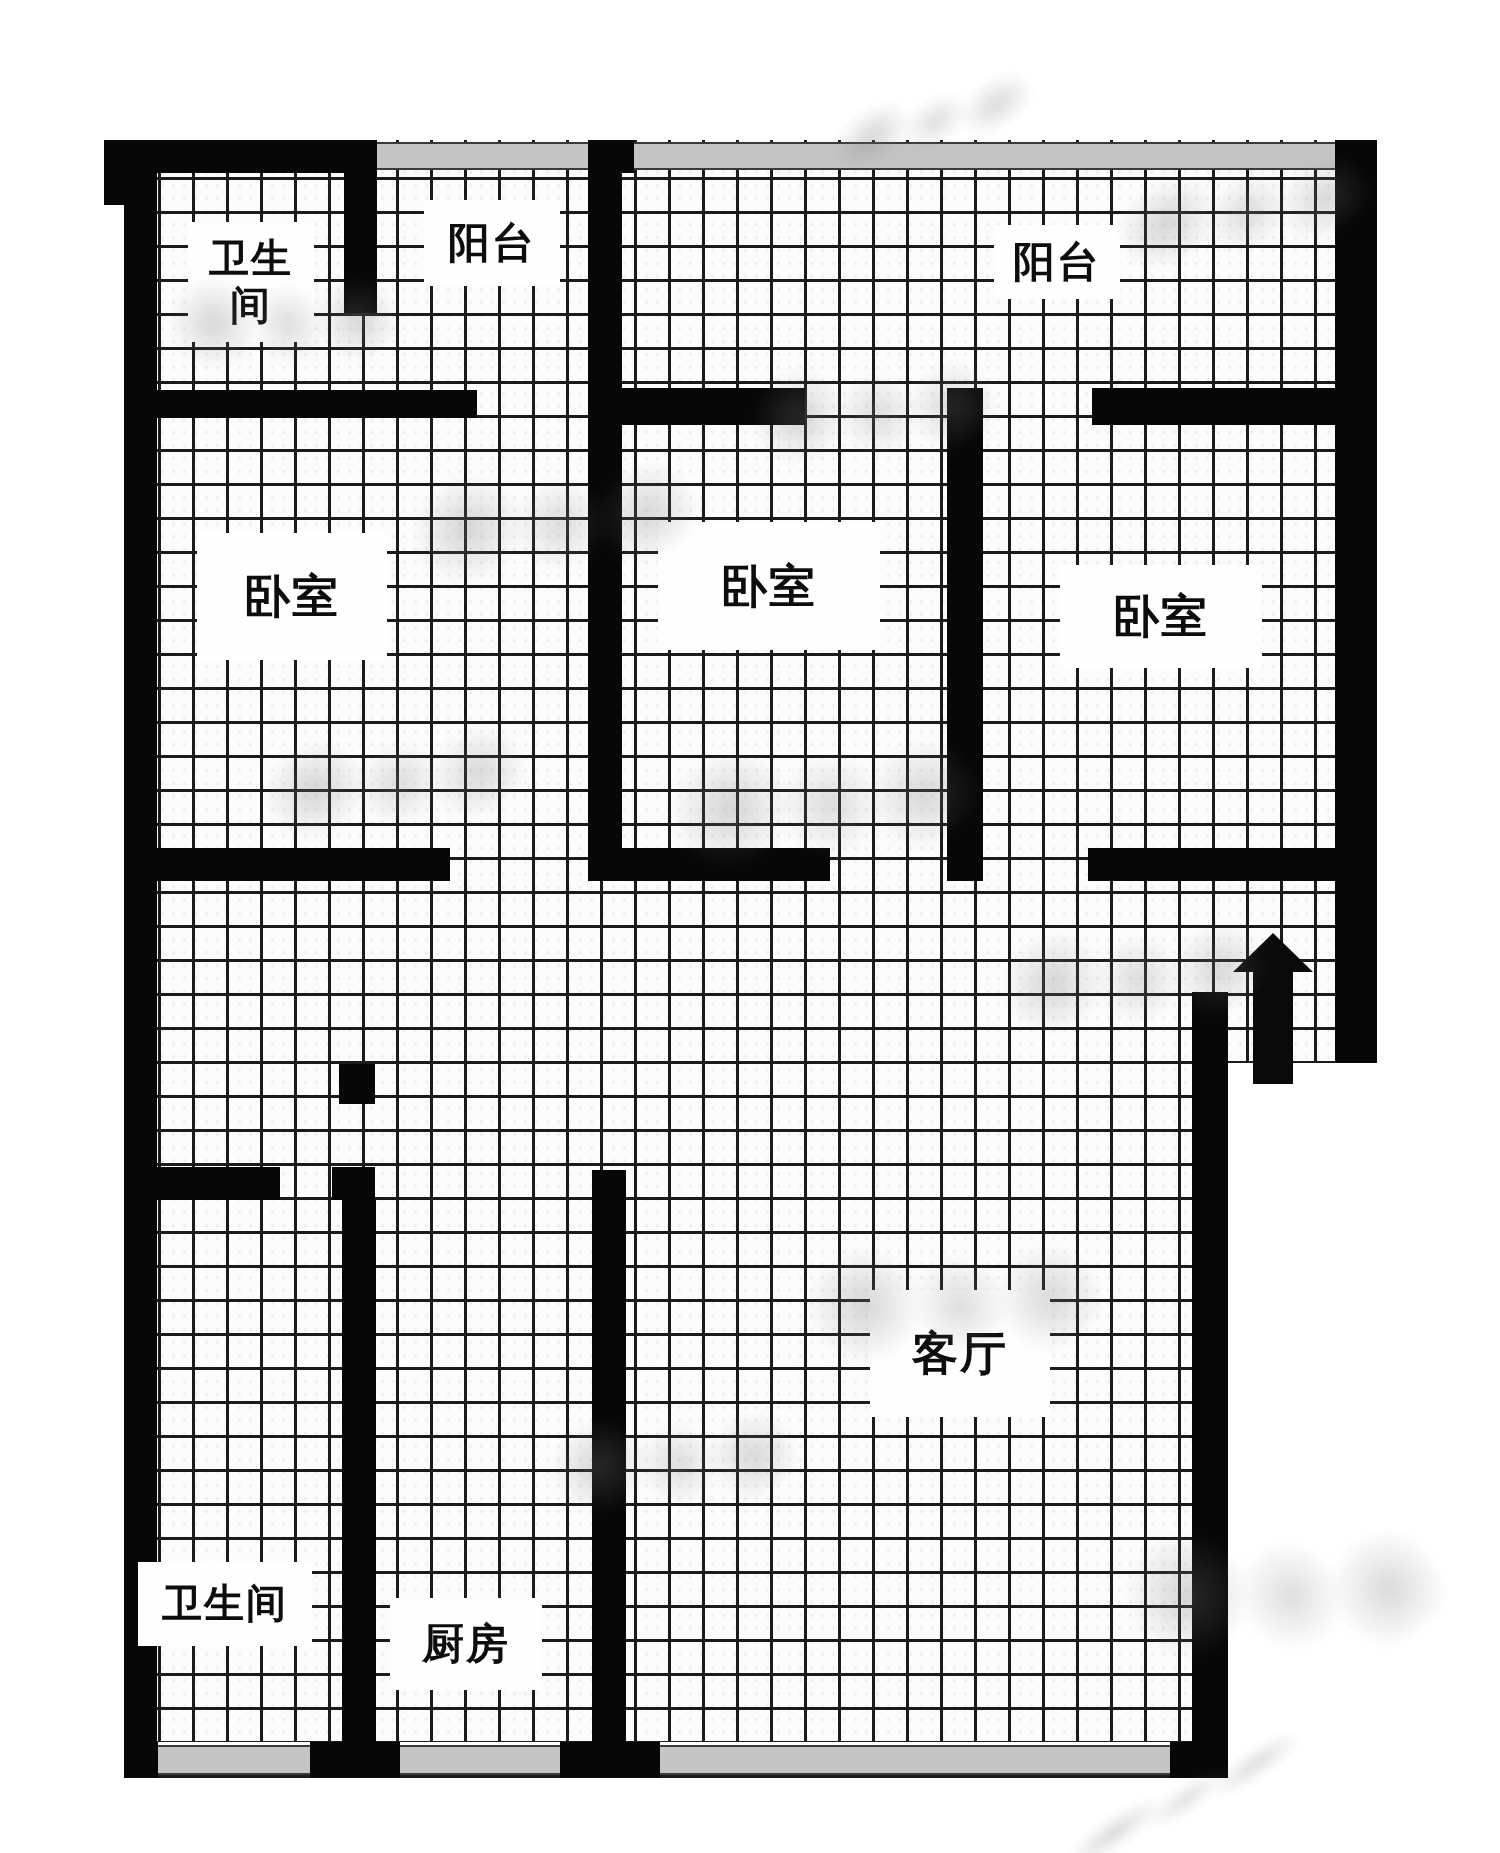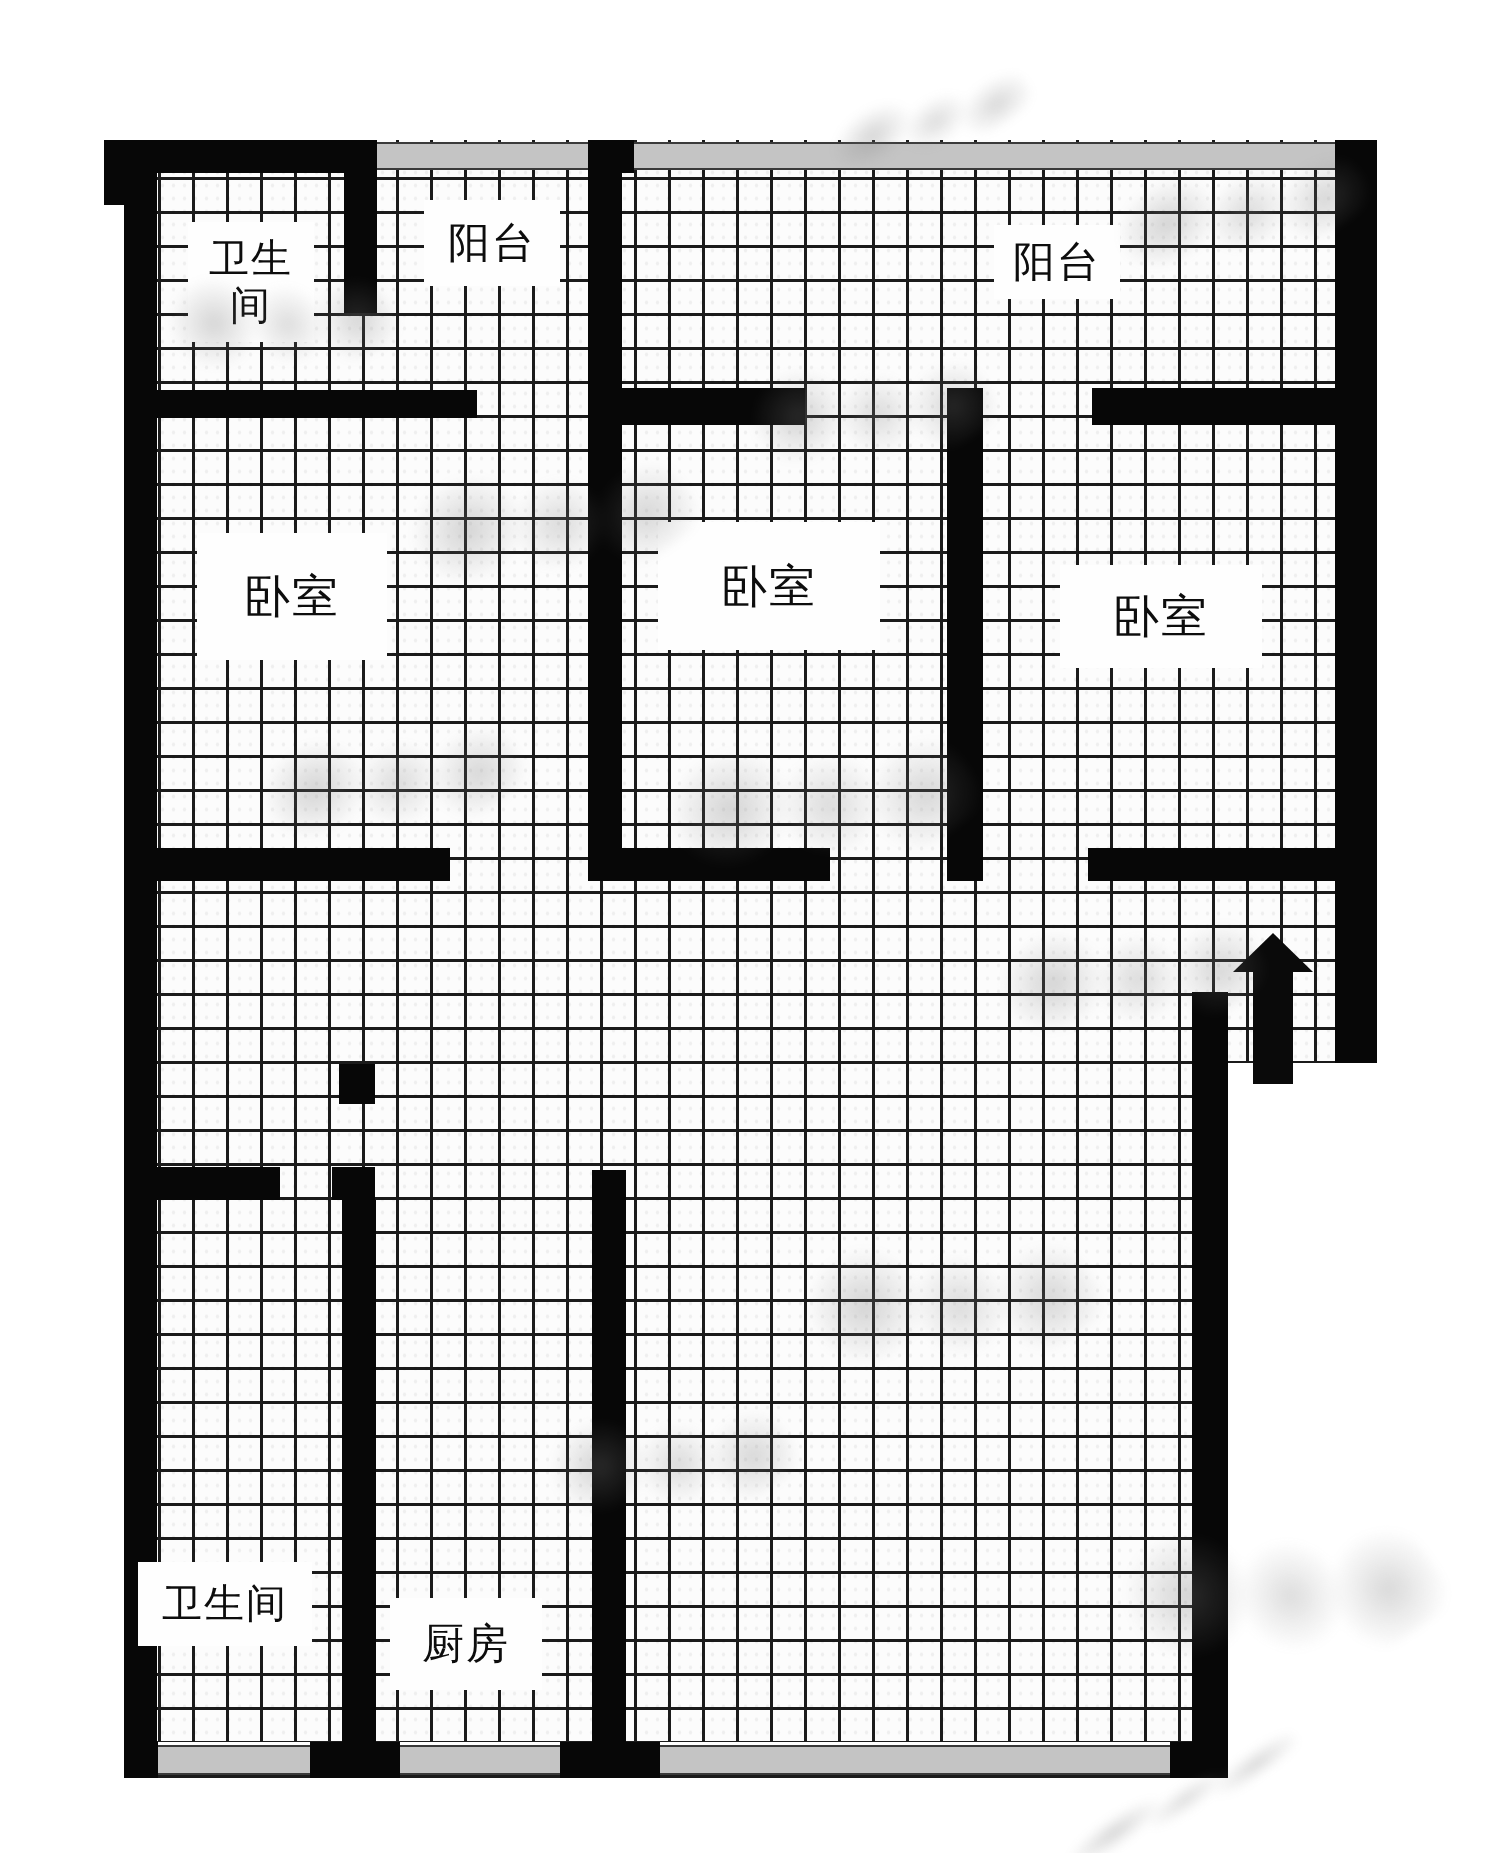--- a/index.html
+++ b/index.html
@@ -1,18 +1,18 @@
 <!DOCTYPE html>
 <html><head>
 <meta charset="utf-8">
 <style>
   html,body{margin:0;padding:0;background:#fff;}
   .page{position:relative;width:1500px;height:1853px;background:#ffffff;overflow:hidden;
         font-family:"Liberation Sans","DejaVu Sans",sans-serif;}
-  .plan{position:absolute;}
+  .plan{position:absolute;font-weight:bold;}
   .wall{position:absolute;background:#070707;}
   .mask{position:absolute;background:#ffffff;}
   .window-strip{position:absolute;background:#c4c4c4;border-top:2px solid #3a3a3a;border-bottom:2px solid #3a3a3a;box-sizing:border-box;}
   .room-label{position:absolute;background:#fefefe;display:flex;flex-direction:column;
               align-items:center;justify-content:center;color:#0d0d0d;letter-spacing:2px;}
   .room-label span{display:block;line-height:1.18;white-space:nowrap;}
   .arrow-shaft{position:absolute;background:#0a0a0a;}
   .arrow-head{position:absolute;width:0;height:0;}
   .watermark{position:absolute;transform:rotate(-35deg);filter:blur(5px);opacity:.5;pointer-events:none;
      background:
@@ -68,20 +68,23 @@
       </div>
       <div class="room-label" style="left: 73px; top: 393px; width: 190px; height: 127px; font-size: 46px;">
         <span>卧室</span>
       </div>
       <div class="room-label" style="left: 534px; top: 382px; width: 222px; height: 128px; font-size: 46px;">
         <span>卧室</span>
       </div>
       <div class="room-label" style="left: 936px; top: 425px; width: 202px; height: 103px; font-size: 46px;">
         <span>卧室</span>
       </div>
+      <div class="room-label" style="left: 746px; top: 1150px; width: 180px; height: 127px; font-size: 46px;">
+        <span>客厅</span>
+      </div>
       <div class="room-label" style="left: 14px; top: 1422px; width: 174px; height: 84px; font-size: 40px;">
         <span>卫生间</span>
       </div>
       <div class="room-label" style="left: 266px; top: 1458px; width: 152px; height: 92px; font-size: 42px;">
         <span>厨房</span>
       </div>
       <div class="arrow-shaft" style="left: 1129px; top: 830px; width: 40px; height: 114px; background: rgb(10, 10, 10);"></div>
       <div class="arrow-head" style="left: 1109px; top: 793px; border-left: 40px solid transparent; border-right: 40px solid transparent; border-bottom: 39px solid rgb(10, 10, 10);"></div>
     </div>
 <div class="watermark" style="left: 830px; top: 75px; width: 200px; height: 90px;"></div>

